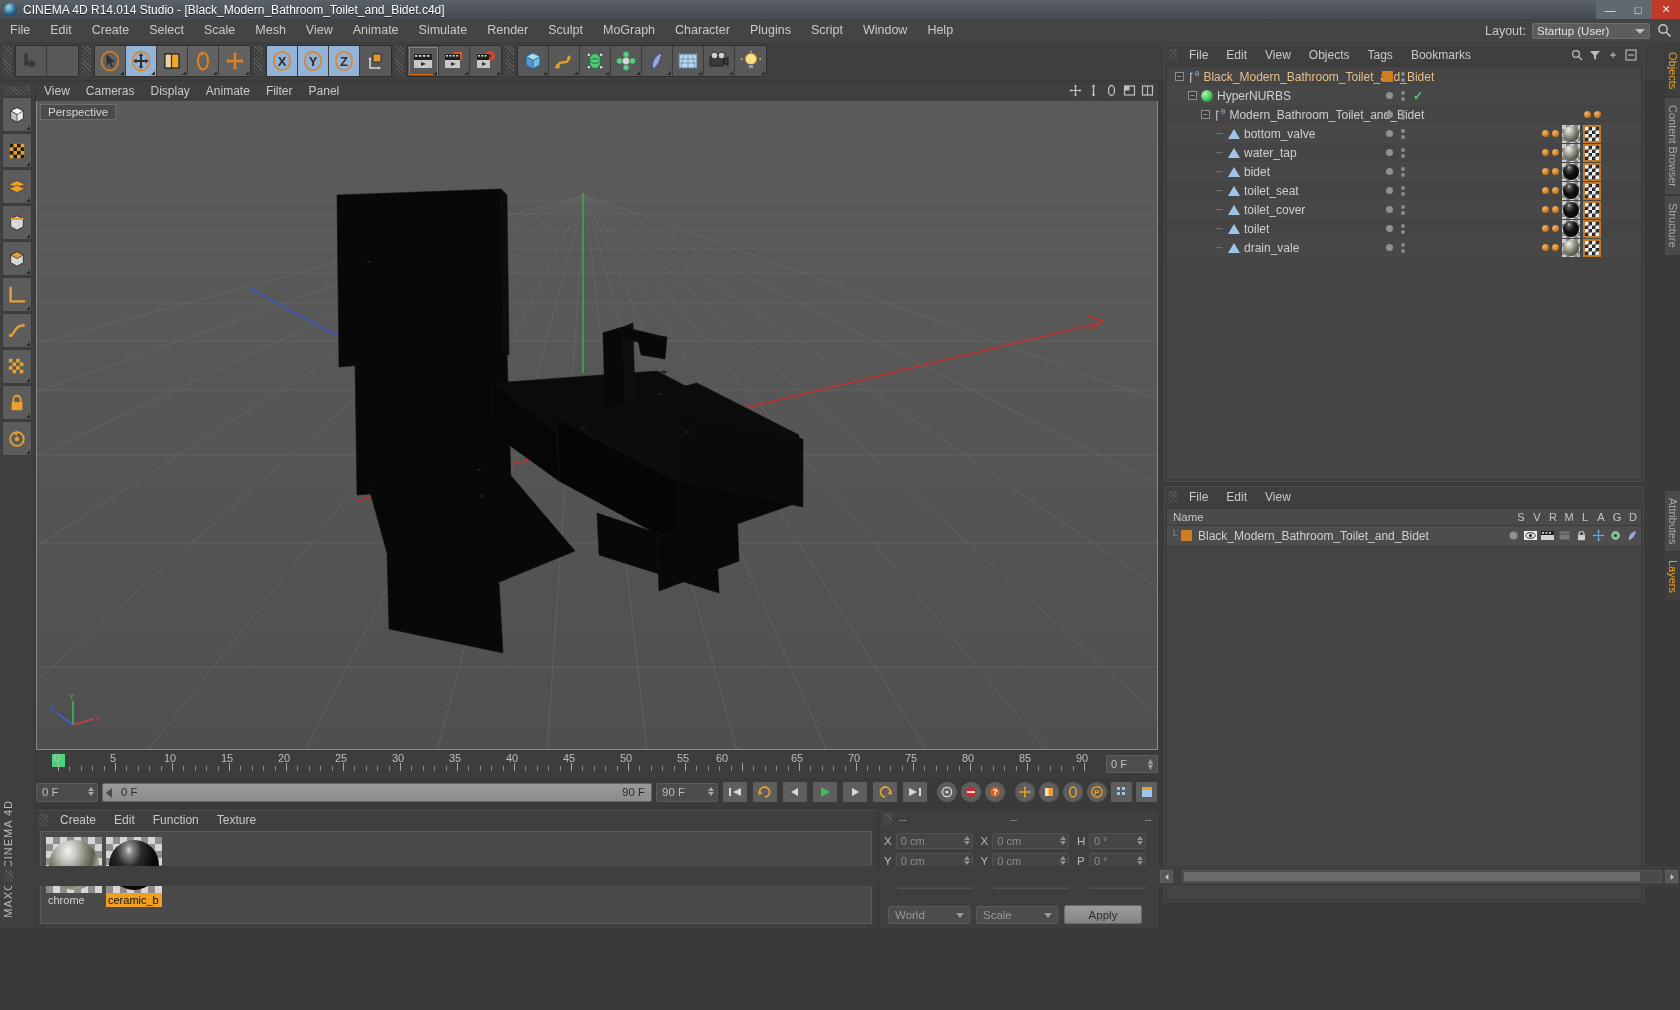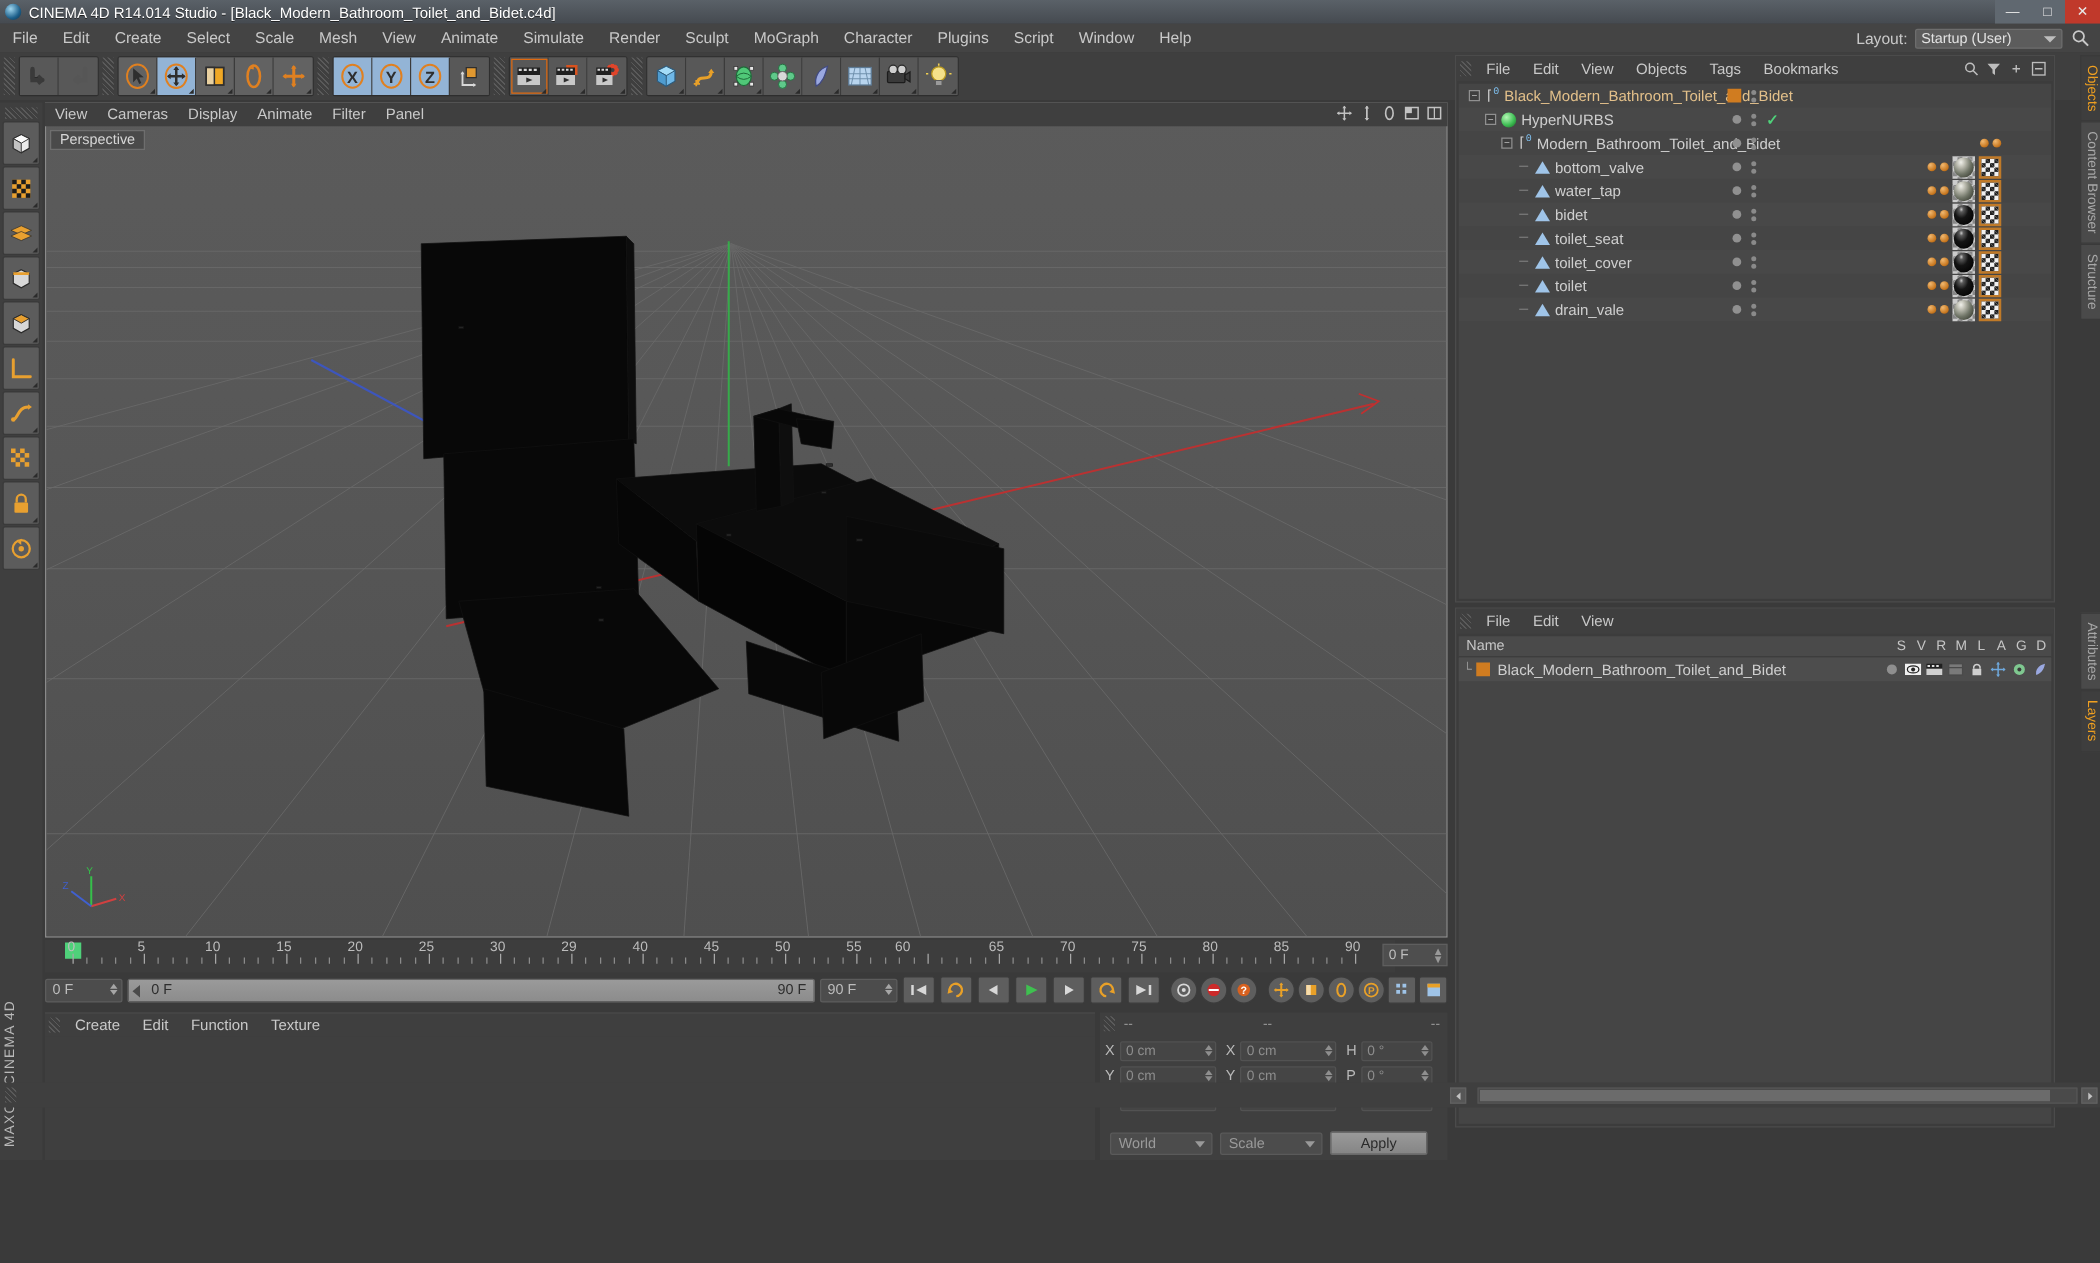--- a/index.html
+++ b/index.html
@@ -806,21 +806,21 @@
   <div class="timeline">
     <div class="tl-ruler">
       <div class="tl-green"></div>
       <div class="tl-num" style="left:18px">0</div>
       <div class="tl-num" style="left:74px">5</div>
       <div class="tl-num" style="left:128px">10</div>
       <div class="tl-num" style="left:185px">15</div>
       <div class="tl-num" style="left:242px">20</div>
       <div class="tl-num" style="left:299px">25</div>
       <div class="tl-num" style="left:356px">30</div>
-      <div class="tl-num" style="left:413px">29</div>
+      <div class="tl-num" style="left:413px">35</div>
       <div class="tl-num" style="left:470px">40</div>
       <div class="tl-num" style="left:527px">45</div>
       <div class="tl-num" style="left:584px">50</div>
       <div class="tl-num" style="left:641px">55</div>
       <div class="tl-num" style="left:680px">60</div>
       <div class="tl-num" style="left:755px">65</div>
       <div class="tl-num" style="left:812px">70</div>
       <div class="tl-num" style="left:869px">75</div>
       <div class="tl-num" style="left:926px">80</div>
       <div class="tl-num" style="left:983px">85</div>
@@ -1051,20 +1051,34 @@
   </div>
 
   <div class="matpanel">
     <div class="mm-menubar">
       <span class="grip" style="height:12px"></span>
       <div class="m">Create</div>
       <div class="m">Edit</div>
       <div class="m">Function</div>
       <div class="m">Texture</div>
     </div>
+    <div class="mat-area">
+      <div class="mat" style="left:5px">
+        <div class="thumb">
+            <div class="ball chrome"></div>
+          </div>
+        <span class="name">chrome</span>
+      </div>
+      <div class="mat" style="left:65px">
+        <div class="thumb">
+            <div class="ball ceramic"></div>
+          </div>
+        <span class="name sel">ceramic_b</span>
+      </div>
+    </div>
   </div>
 
   <div class="coordpanel">
     <div class="cp-head">
       <span class="grip" style="height:12px"></span>
       <span class="dash" style="margin-left:4px;width:70px">--</span>
       <span class="dash" style="width:90px;text-align:center">--</span>
       <span class="dash" style="flex:1;text-align:right;padding-right:6px">--</span>
     </div>
     <div class="cp-rows">

